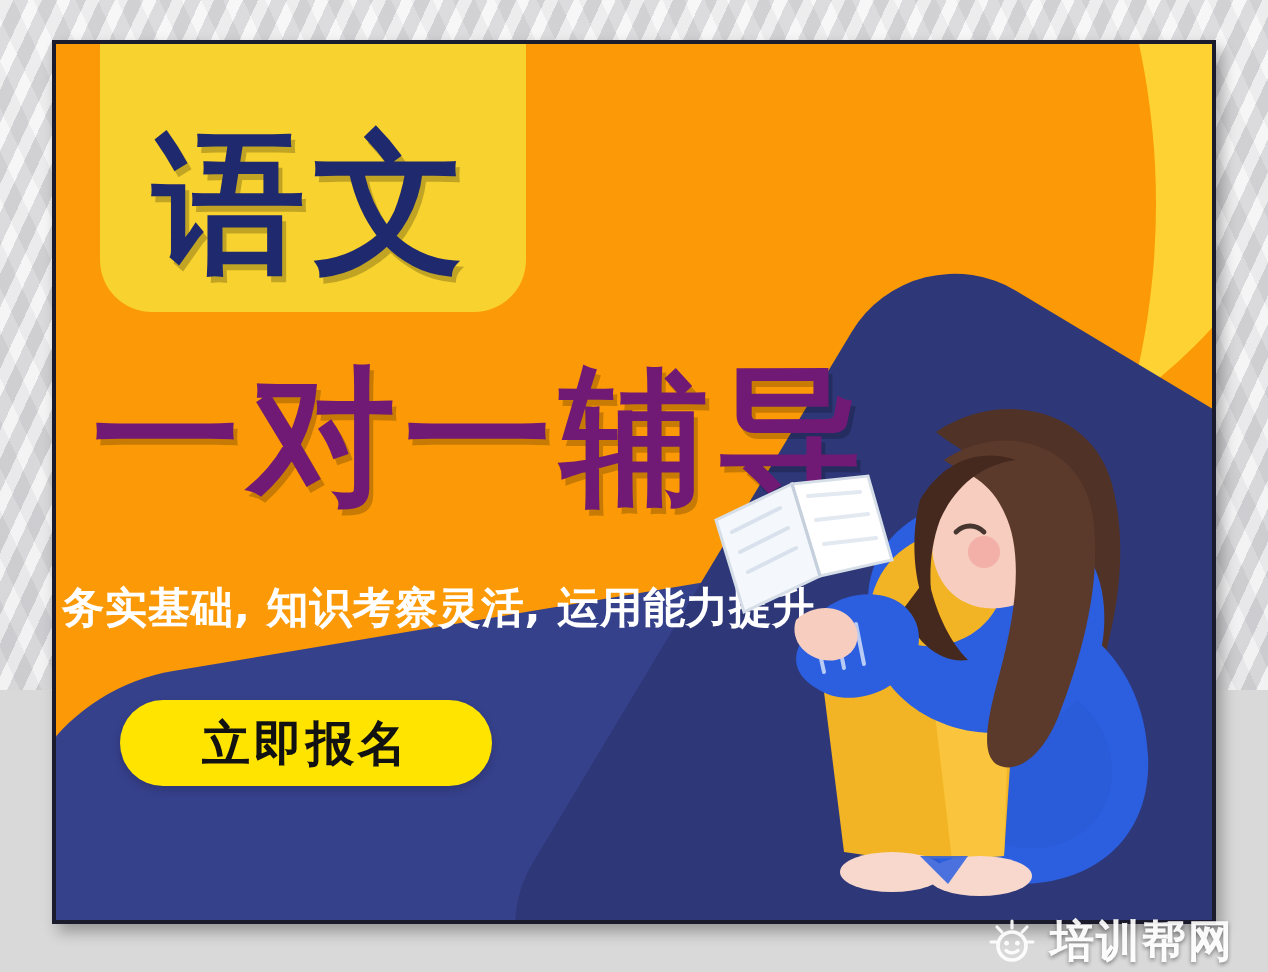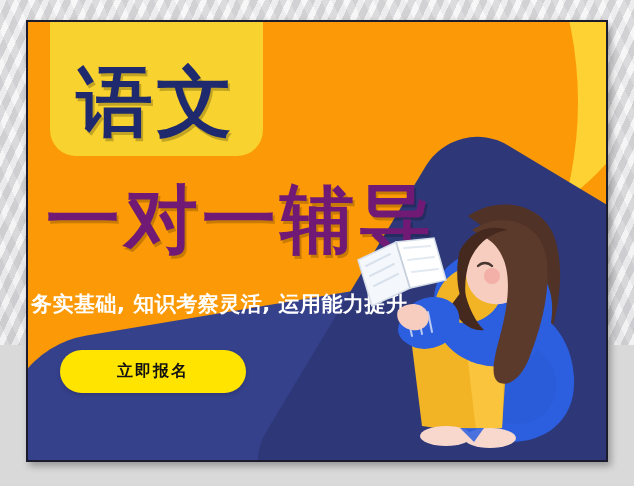--- a/index.html
+++ b/index.html
@@ -90,21 +90,21 @@
   
   #cta{
     position:absolute;left:32px;top:328px;
     width:186px;height:43px;
     background:#FFE400;border:none;border-radius:22px;
     cursor:pointer;padding:0;
     display:flex;align-items:center;justify-content:center;
     box-shadow:0 2px 4px rgba(0,0,0,.18);
   }
   #cta-text{
-    font-size:16px;font-weight:bold;color:#121212;letter-spacing:2px;
+    font-size:24px;font-weight:bold;color:#121212;letter-spacing:2px;
     font-family:"DejaVu Sans","Liberation Sans",sans-serif;
   }
 
   
   #illustration{
     position:absolute;right:6px;bottom:0;width:250px;height:280px;
   }
 
   
   #watermark{
@@ -180,14 +180,30 @@
           <path d="M46 62 L84 58 L96 100 L60 108 Z" fill="#FFFFFF" stroke="#D6DEE8" stroke-width="1.5"></path>
           <path d="M46 62 L60 108" stroke="#C6D0DD" stroke-width="1.5"></path>
           <path d="M16 86 L40 74 M20 96 L44 84 M24 106 L48 94" stroke="#D9E2EC" stroke-width="2" stroke-linecap="round"></path>
           <path d="M54 68 L80 66 M58 80 L84 77 M62 92 L88 89" stroke="#E2E9F1" stroke-width="2" stroke-linecap="round"></path>
         </g>
       </svg>
 
     </div>
   </div>
 
+  <div id="watermark">
+    <svg class="sun" width="24" height="24" viewBox="0 0 24 24">
+      <g stroke="#ffffff" stroke-width="1.6" stroke-linecap="round">
+        <line x1="12" y1="1.5" x2="12" y2="5"></line>
+        <line x1="4.5" y1="4.5" x2="6.9" y2="7"></line>
+        <line x1="19.5" y1="4.5" x2="17.1" y2="7"></line>
+        <line x1="1.5" y1="12" x2="4.5" y2="12"></line>
+        <line x1="22.5" y1="12" x2="19.5" y2="12"></line>
+      </g>
+      <circle cx="12" cy="14" r="7" fill="none" stroke="#ffffff" stroke-width="1.8"></circle>
+      <circle cx="9.3" cy="12.6" r="1.2" fill="#ffffff"></circle>
+      <circle cx="14.7" cy="12.6" r="1.2" fill="#ffffff"></circle>
+      <path d="M9 16.2 C10.4 17.8 13.6 17.8 15 16.2" fill="none" stroke="#ffffff" stroke-width="1.6" stroke-linecap="round"></path>
+    </svg>
+    <span id="watermark-label">培训帮网</span>
+  </div>
 
 </div>
 
 </body></html>

